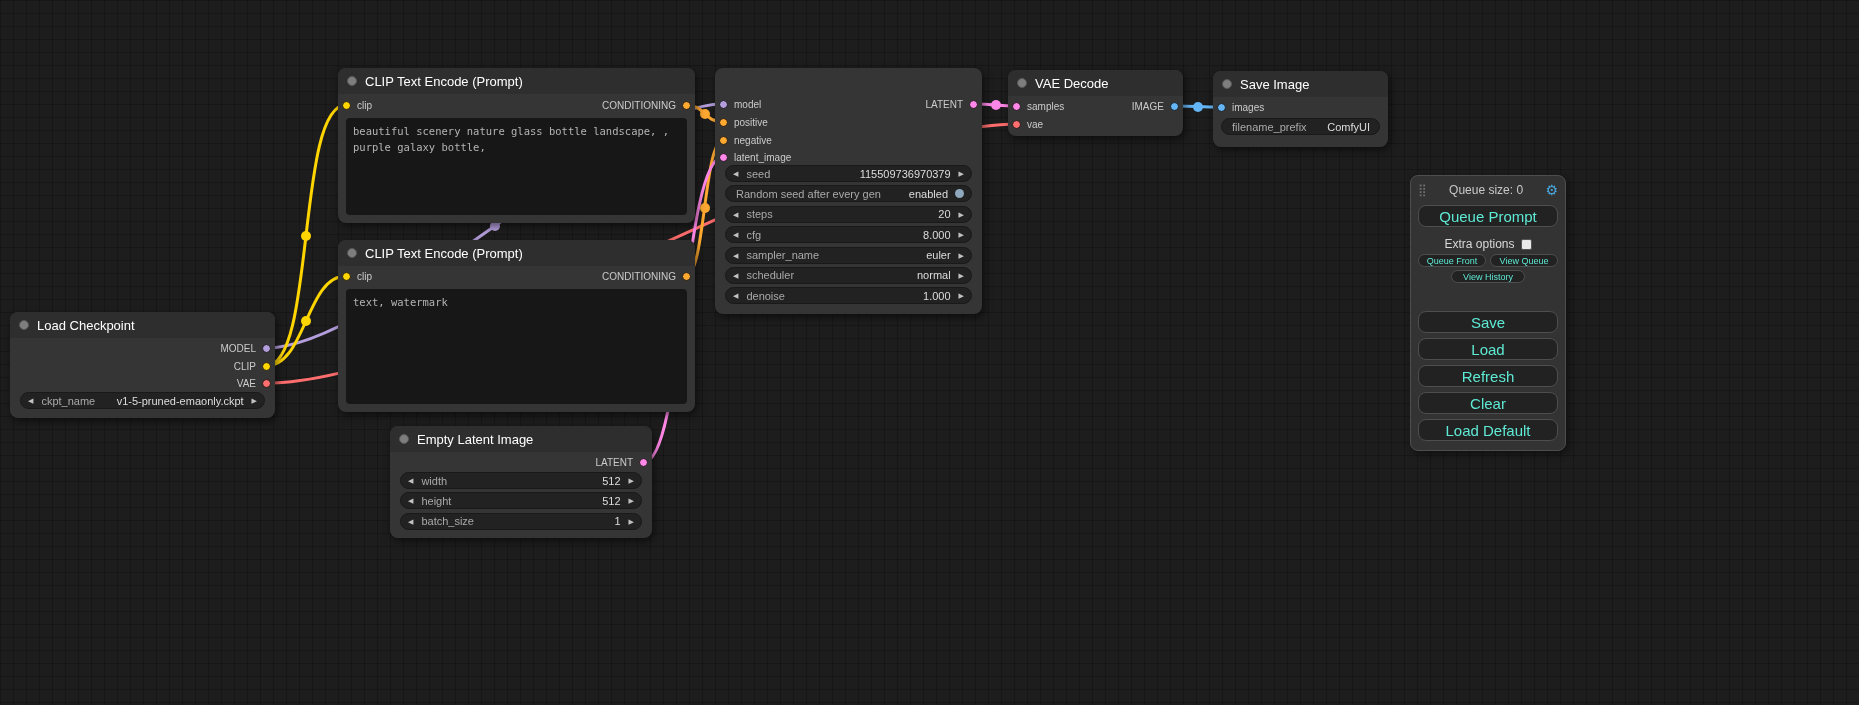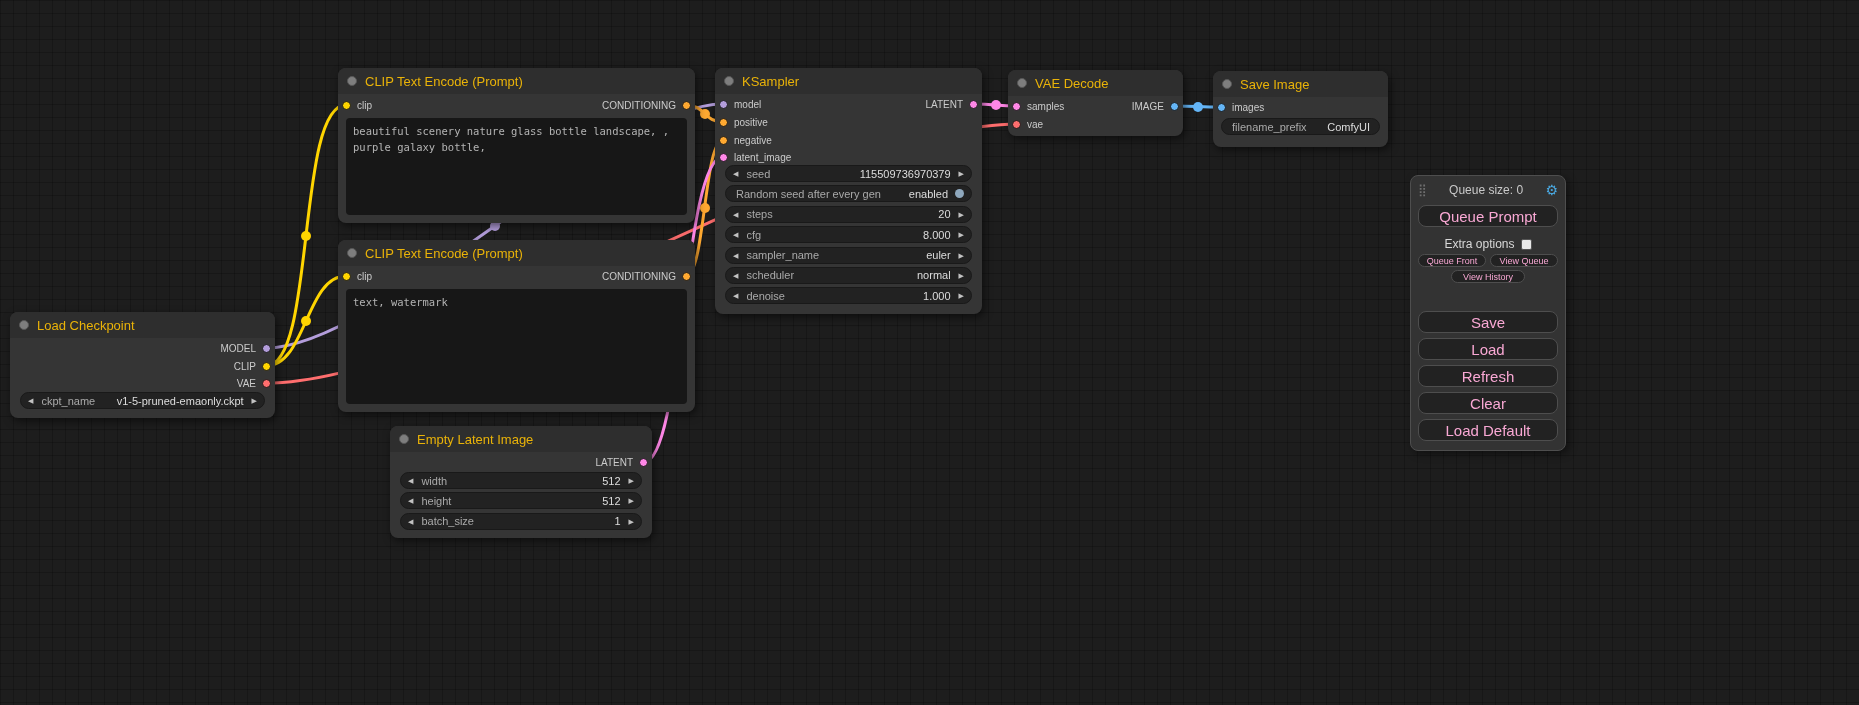--- a/index.html
+++ b/index.html
@@ -10,21 +10,21 @@
       linear-gradient(rgba(0,0,0,.22) 1px, transparent 1px),
       linear-gradient(90deg, rgba(0,0,0,.22) 1px, transparent 1px);
     background-size:13px 13px; }
   .wires { position:absolute; left:0; top:0; z-index:1; }
   .wires path { fill:none; stroke-width:3; }
 
   .node { position:absolute; z-index:2; background:#353535; border-radius:8px;
           box-shadow:2px 3px 9px rgba(0,0,0,.55); color:#c8c8c8; }
   .title { position:absolute; left:0; top:0; right:0; height:26px; background:#2e2e2e;
            border-radius:8px 8px 0 0; display:flex; align-items:center;
-           font-size:13px; color:#eab308; }
+           font-size:13px; color:#ffffff; }
   .tdot { width:10px; height:10px; border-radius:50%; background:#7e7e7e;
           border:1px solid #575757; margin:0 8px 0 9px; flex:none; }
 
   .row { position:absolute; left:0; right:0; height:18px; display:flex;
          align-items:center; font-size:10px; color:#cbcbcb; padding:0 4px; }
   .spacer { flex:1; }
   .dot { width:9px; height:9px; border-radius:50%; flex:none; border:1px solid #191919; }
   .slot-in  { margin-left:6px; }
   .slot-out { margin-right:6px; }
 
@@ -46,21 +46,21 @@
             overflow:hidden; }
 
   .menu { position:absolute; left:1410px; top:175px; width:156px; z-index:3;
           background:#333333; border:1px solid #4e4e4e; border-radius:8px;
           padding:5px 7px 9px; box-shadow:3px 3px 9px rgba(0,0,0,.45); }
   .menu-header { display:flex; align-items:center; height:18px; color:#c9c9c9; font-size:12px; }
   .menu-header .qlabel { flex:1; text-align:center; }
   .drag { color:#6f6f6f; font-size:12px; cursor:grab; }
   .gear { color:#4aa8e0; font-size:14px; cursor:pointer; }
   .btn { display:block; width:100%; background:#222; border:1px solid #4e4e4e;
-         border-radius:8px; color:#f9a8d4; font-family:inherit; cursor:pointer; }
+         border-radius:8px; color:#5eead4; font-family:inherit; cursor:pointer; }
   .btn.big { height:22px; font-size:15px; margin-top:5px; }
   .btn.qp  { margin-top:6px; }
   .btn.first-group { margin-top:28px; }
   .extra { display:flex; align-items:center; justify-content:center; gap:6px;
            margin-top:10px; font-size:12px; color:#d8d8d8; }
   .checkbox { width:11px; height:11px; background:#e9e9e9; border-radius:2px;
               border:1px solid #555; cursor:pointer; }
   .smallrow { display:flex; gap:4px; margin-top:3px; justify-content:center; }
   .btn.sm { width:auto; flex:1; height:13px; font-size:9px; border-radius:7px;
             padding:0 4px; line-height:10px; }
@@ -116,24 +116,20 @@
       <span class="dot" style="background-color: rgb(255, 213, 0);"></span>
       <span class="slot-in">clip</span>
       <span class="spacer"></span>
       <span class="slot-out">CONDITIONING</span>
       <span class="dot" style="background-color: rgb(255, 169, 49);"></span>
     </div>
     <div class="prompt" style="top:49px;height:115px">text, watermark</div>
   </div>
 
   <div class="node" style="left:715px;top:68px;width:267px;height:246px">
-    <div class="title">
-      <span class="tdot"></span>
-      <span>KSampler</span>
-    </div>
     <div class="row" style="top:27px">
       <span class="dot" style="background-color: rgb(179, 157, 219);"></span>
       <span class="slot-in">model</span>
       <span class="spacer"></span>
       <span class="slot-out">LATENT</span>
       <span class="dot" style="background-color: rgb(255, 135, 231);"></span>
     </div>
     <div class="row" style="top:45px">
       <span class="dot" style="background-color: rgb(255, 169, 49);"></span>
       <span class="slot-in">positive</span>

